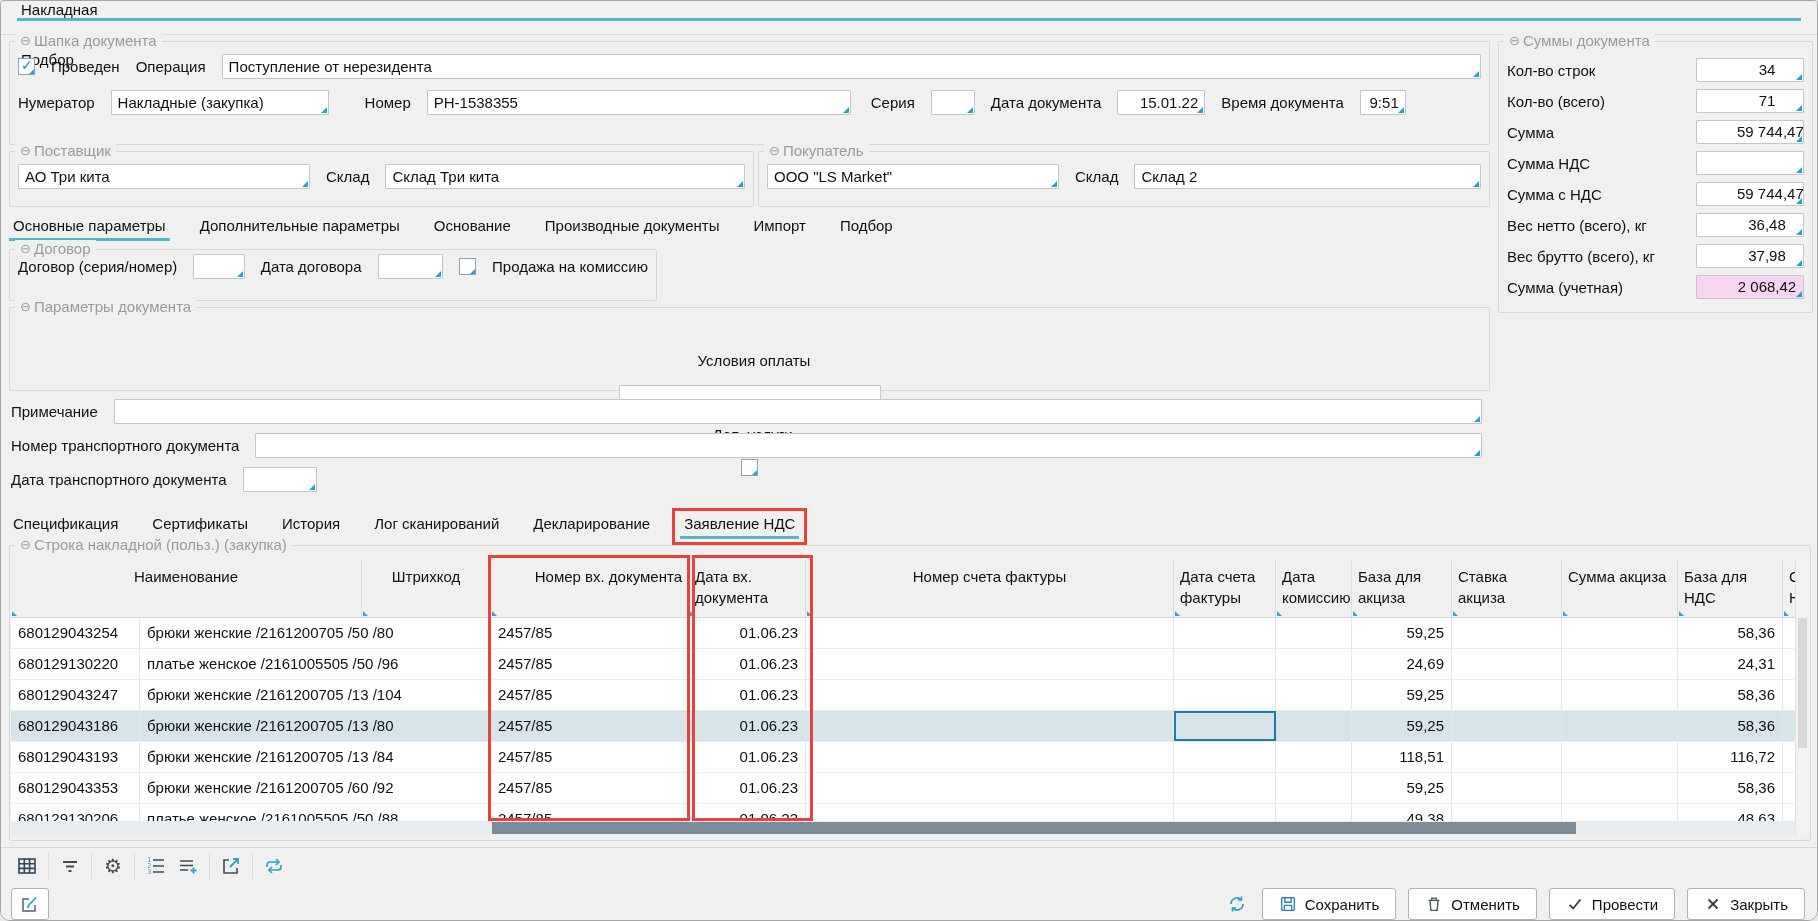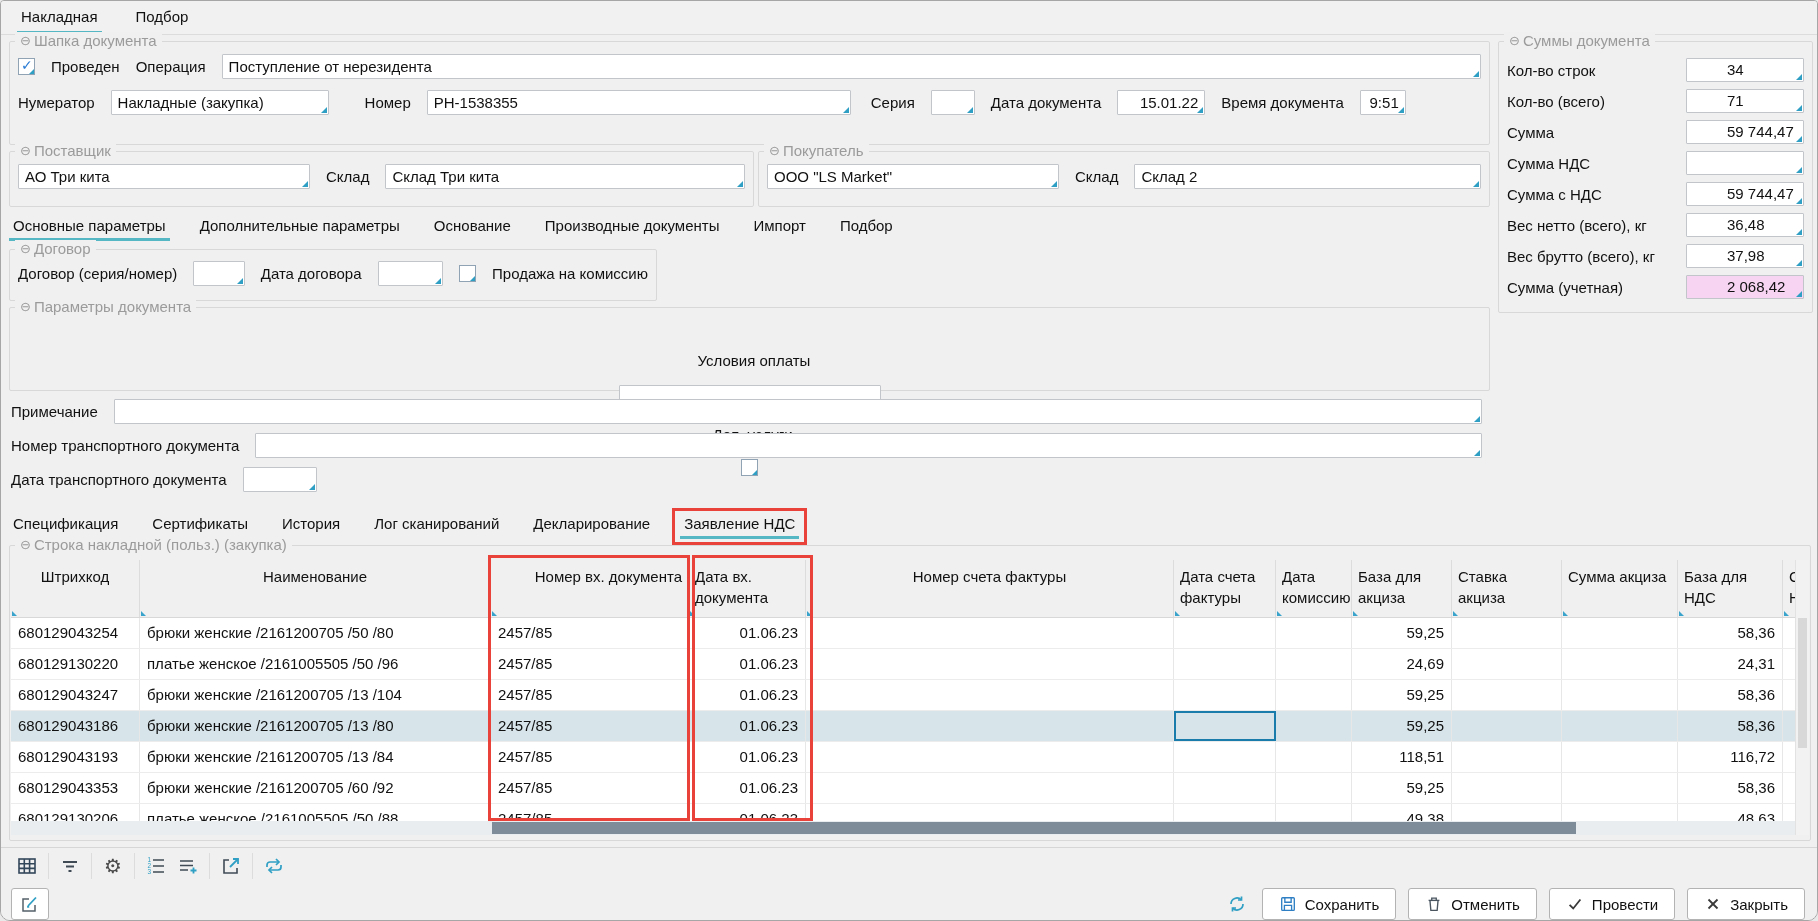--- a/index.html
+++ b/index.html
@@ -1,21 +1,21 @@
 <!DOCTYPE html>
 <html><head>
 <meta charset="utf-8">
 <style>
   html,body{margin:0;padding:0;background:#e9e9e9;font-family:"Liberation Sans","DejaVu Sans",sans-serif;}
   #app{position:relative;width:1818px;height:921px;background:#f0f0f0;border:1px solid #a6a6a6;
        border-radius:4px 4px 10px 10px;overflow:hidden;font-size:15px;color:#111;box-sizing:border-box;}
 
   
   .menubar{position:absolute;top:0;left:0;right:0;height:33px;display:flex;gap:30px;padding:0 16px;
-           align-items:stretch;border-bottom:1px solid #dcdcdc;background:#f1f1f1;}
+           align-items:stretch;border-bottom:1px solid #dcdcdc;background:#f1f1f1;flex-direction:column;}
   .menu-item{display:flex;align-items:center;padding:0 4px;cursor:default;border-bottom:3px solid transparent;}
   .menu-item.active{border-bottom:3px solid #54b7c3;}
 
   
   .grp{position:absolute;border:1px solid #d8d8d8;border-radius:2px;background:transparent;box-sizing:border-box;}
   .grp-ttl{position:absolute;top:-10px;left:5px;background:#f0f0f0;padding:0 5px;color:#9b9b9b;
            font-size:15px;display:flex;align-items:center;gap:3px;white-space:nowrap;}
   .collapse{color:#9b9b9b;font-size:13px;line-height:13px;}
 
   .row{position:absolute;left:8px;right:8px;display:flex;align-items:center;gap:16px;}
@@ -36,21 +36,21 @@
   .tabs{position:absolute;display:flex;gap:30px;align-items:flex-start;}
   .tab{position:relative;padding:2px 2px 7px 2px;white-space:nowrap;cursor:default;}
   .tab.active::after{content:'';position:absolute;left:-2px;right:-2px;bottom:0;height:3px;background:#54b7c3;}
   .tab.redbox::before{content:'';position:absolute;left:-10px;right:-10px;top:-5px;bottom:-6px;
        border:3px solid #e8423b;pointer-events:none;}
 
   
   #sums-rows{position:absolute;left:8px;right:8px;top:16px;}
   .sum-row{display:flex;align-items:center;margin-bottom:7px;}
   .sum-lbl{flex:1;white-space:nowrap;}
-  .sum-val{width:118px;height:24px;line-height:22px;text-align:left;flex:none;padding-left:40px;}
+  .sum-val{width:108px;height:24px;line-height:22px;text-align:center;flex:none;padding-left:40px;}
   .sum-val.pink{background:#f6d4f2;}
 
   
   #tblwrap{position:absolute;left:1px;right:1px;top:14px;height:275px;background:#fff;}
   #thead{display:flex;height:58px;background:#f0f0f0;border-bottom:1px solid #d8d8d8;box-sizing:border-box;}
   .th{position:relative;flex:none;box-sizing:border-box;border-right:1px solid #dcdcdc;
       padding:6px 6px 0 6px;line-height:21px;overflow:hidden;display:flex;}
   .th span{display:block;}
   .th.ha-center{justify-content:center;text-align:center;}
   .th.ha-right{justify-content:flex-end;text-align:right;}
@@ -148,21 +148,21 @@
       <div class="tab">Производные документы</div>
       <div class="tab">Импорт</div>
       <div class="tab">Подбор</div>
     </div>
 
   <div class="grp" style="left:8px;top:248px;width:648px;height:52px;">
     <div class="grp-ttl">
       <span class="collapse">⊖</span>
       <span>Договор</span>
     </div>
-    <div class="row" style="top:11px;">
+    <div class="row" style="top:4px;">
       <span class="lbl">Договор (серия/номер)</span>
       <div class="fld" style="width:62px;"></div>
       <span class="lbl">Дата договора</span>
       <div class="fld" style="width:80px;"></div>
       <div class="chk"></div>
       <span class="lbl">Продажа на комиссию</span>
     </div>
   </div>
 
   <div class="grp" style="left:8px;top:306px;width:1481px;height:84px;">
@@ -241,25 +241,25 @@
       <div class="tab active redbox">Заявление НДС</div>
     </div>
 
   <div class="grp" style="left:8px;top:544px;width:1802px;height:296px;">
     <div class="grp-ttl">
       <span class="collapse">⊖</span>
       <span>Строка накладной (польз.) (закупка)</span>
     </div>
     <div id="tblwrap">
       <div id="thead">
+          <div class="th ha-center" style="width: 351px;">
+            <span>Наименование</span>
+          </div>
           <div class="th ha-center" style="width: 129px;">
             <span>Штрихкод</span>
-          </div>
-          <div class="th ha-center" style="width: 351px;">
-            <span>Наименование</span>
           </div>
           <div class="th ha-right" style="width: 198px;">
             <span>Номер вх. документа</span>
           </div>
           <div class="th ha-left" style="width: 117px;">
             <span>Дата вх. документа</span>
           </div>
           <div class="th ha-center" style="width: 368px;">
             <span>Номер счета фактуры</span>
           </div>

